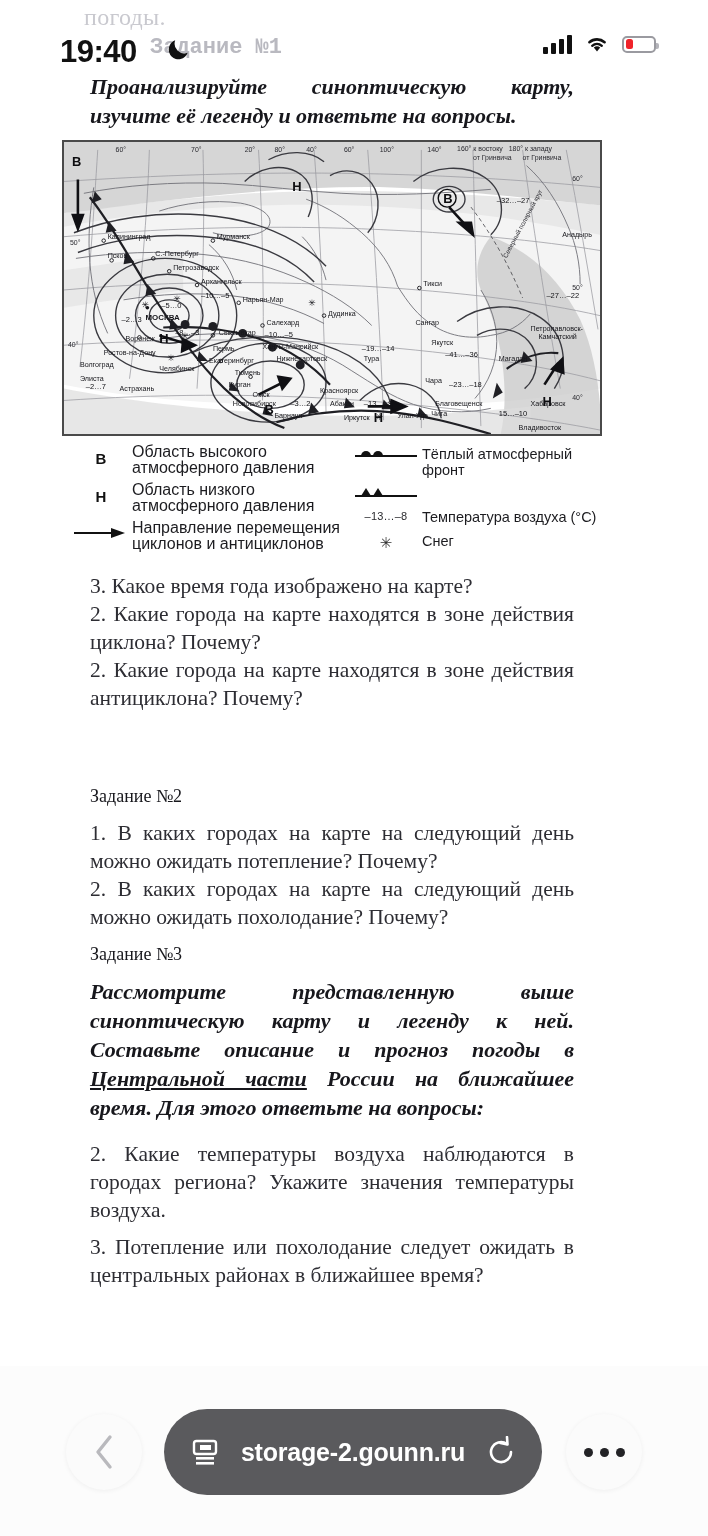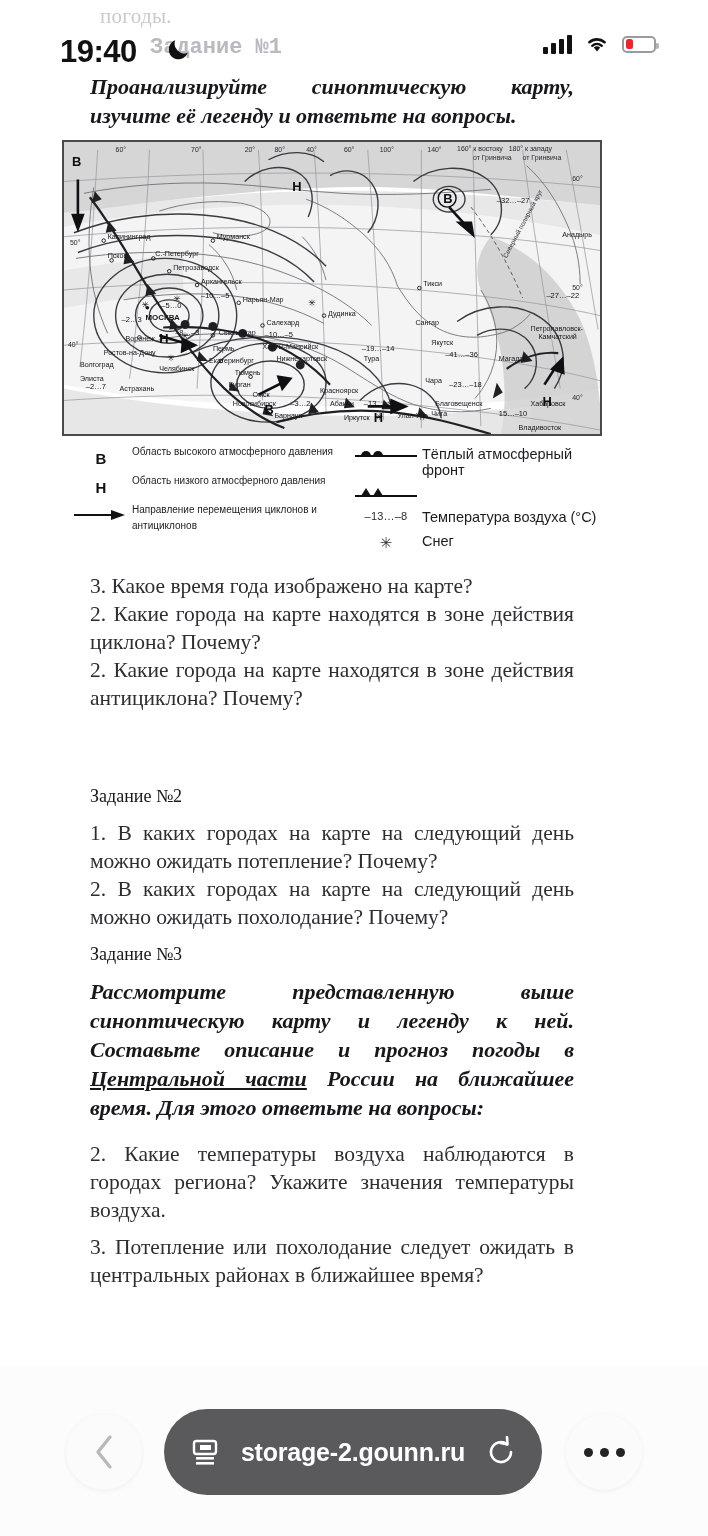--- a/index.html
+++ b/index.html
@@ -6,22 +6,22 @@
   html, body {
     width: 708px; height: 1536px;
     background: #ffffff;
     font-family: "Liberation Serif", "DejaVu Serif", serif;
     overflow: hidden;
   }
   #screen { position: relative; width: 708px; height: 1536px; background:#fff; }
 
   
   .faded-top {
-    position: absolute; left: 100px; top: 4px;
-    font-size: 21px; color: #c9c9cf; letter-spacing: .3px;
+    position: absolute; left: 84px; top: 4px;
+    font-size: 24px; color: #c9c9cf; letter-spacing: .3px;
   }
 
   
   .statusbar {
     position: absolute; left: 0; top: 30px; width: 708px; height: 40px;
   }
   .sb-time {
     position: absolute; left: 60px; top: 4px;
     font-family: "Liberation Sans", sans-serif;
     font-weight: bold; font-size: 31px; color: #111; letter-spacing: -0.5px;
@@ -71,21 +71,21 @@
   .legend {
     position: relative; margin: 8px auto 0 auto; width: 540px; height: 112px;
     font-family: "Liberation Sans", sans-serif;
   }
   .lg-col { position:absolute; top:0; }
   .lg-left { left: 8px; width: 280px; }
   .lg-right { left: 288px; width: 260px; }
   .lg-row { position:relative; display:flex; align-items:flex-start; margin-bottom: 6px; }
   .lg-sym { width: 62px; flex: 0 0 62px; text-align:center;
             font-weight: bold; font-size: 15px; color:#111; padding-top:6px; }
-  .lg-txt { font-size: 10px; line-height: 16px; color:#1c1c20; font-weight:500; }
+  .lg-txt { font-size: 16px; line-height: 16px; color:#1c1c20; font-weight:500; }
   .lg-rsym { width: 72px; flex: 0 0 72px; display:flex; align-items:center;
              justify-content:center; padding-top: 3px; }
   .lg-rtxt { font-size: 14.5px; line-height: 16px; color:#1c1c20; padding-top:2px; font-weight:500;}
   .tinytemp { font-size: 11px; color:#2a2a2e; letter-spacing:.2px; }
   .snow { font-size: 15px; color:#333; }
 
   
   .browserbar {
     position:absolute; left:0; bottom:0; width:708px; height:170px;
     background:#fcfcfc;

